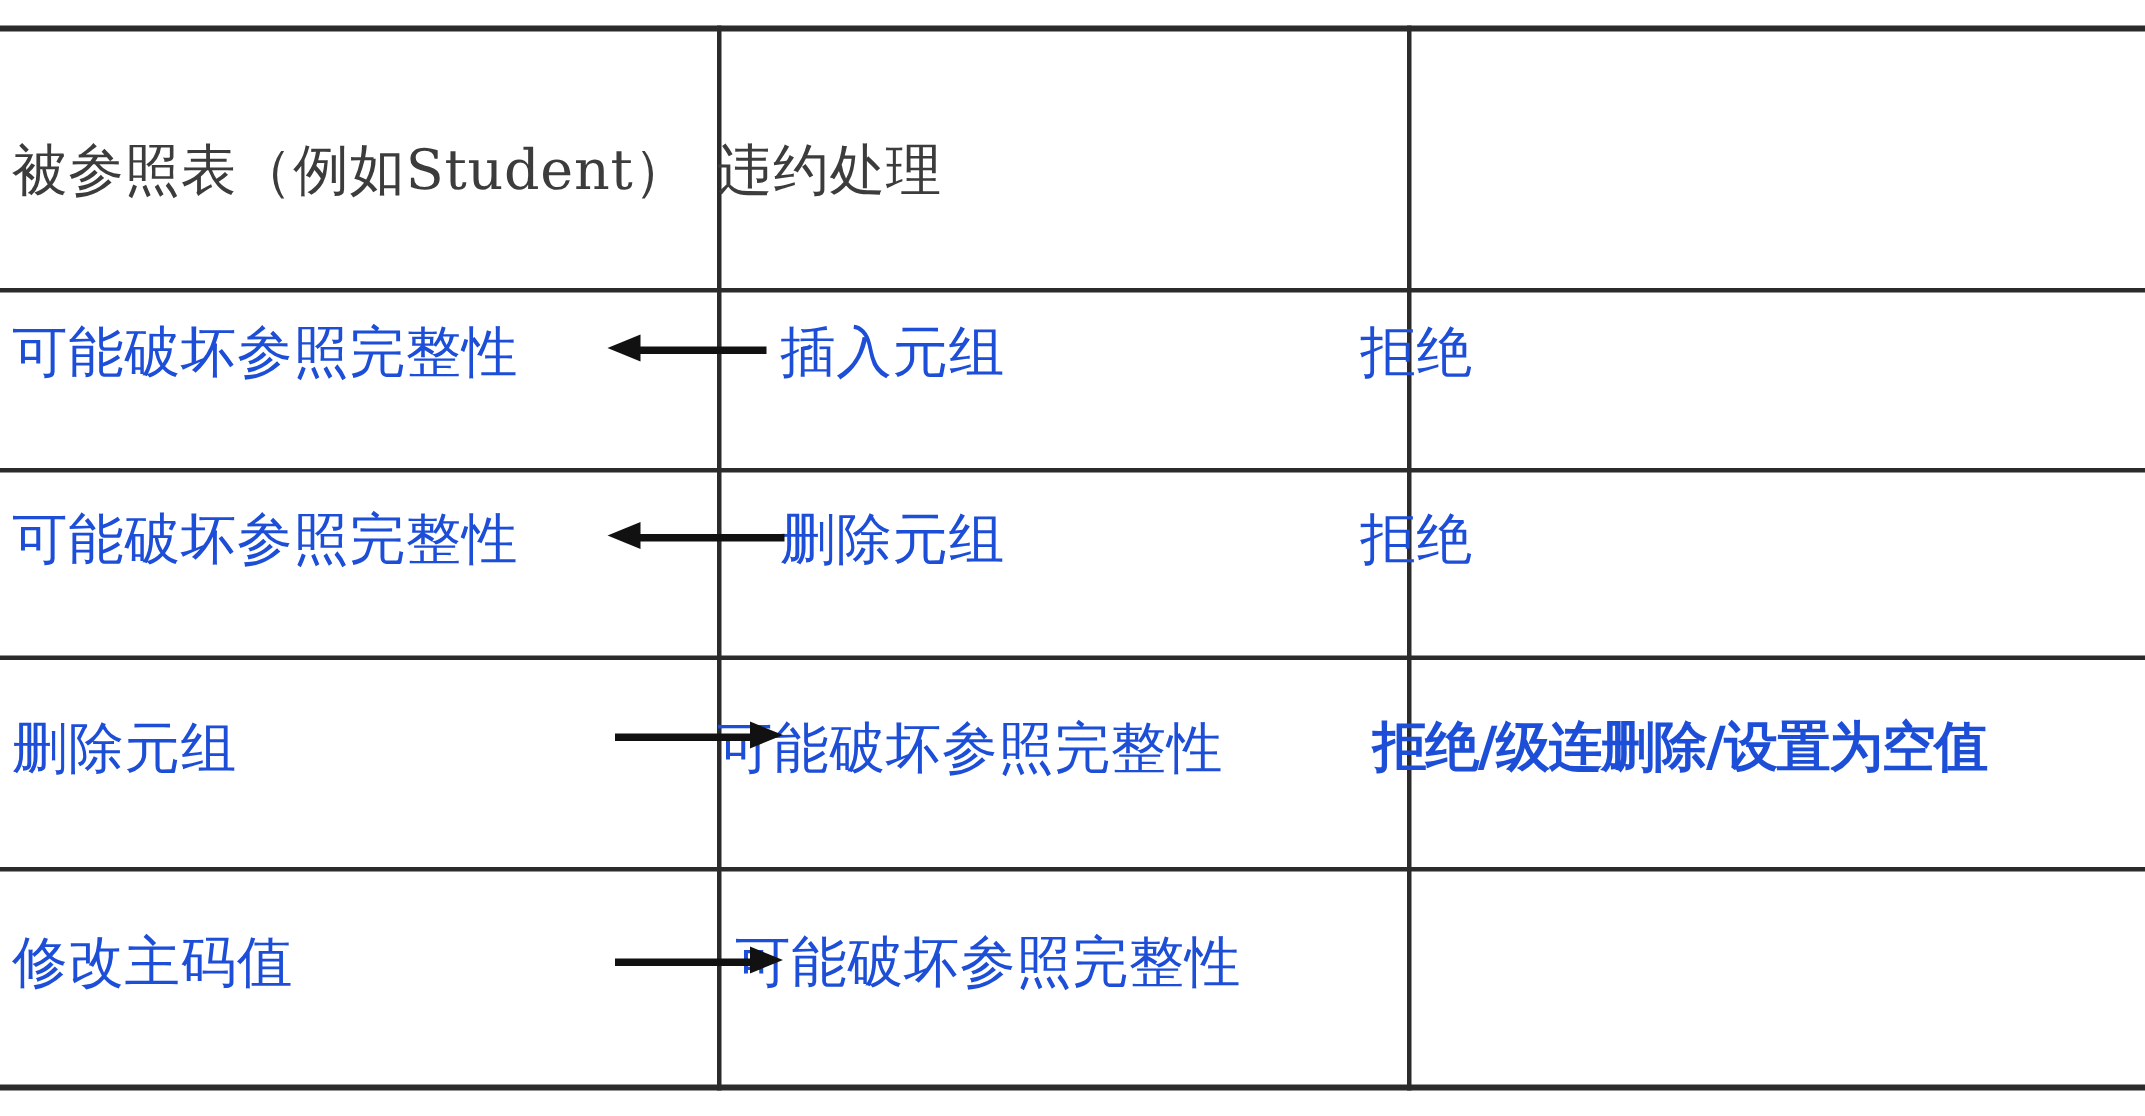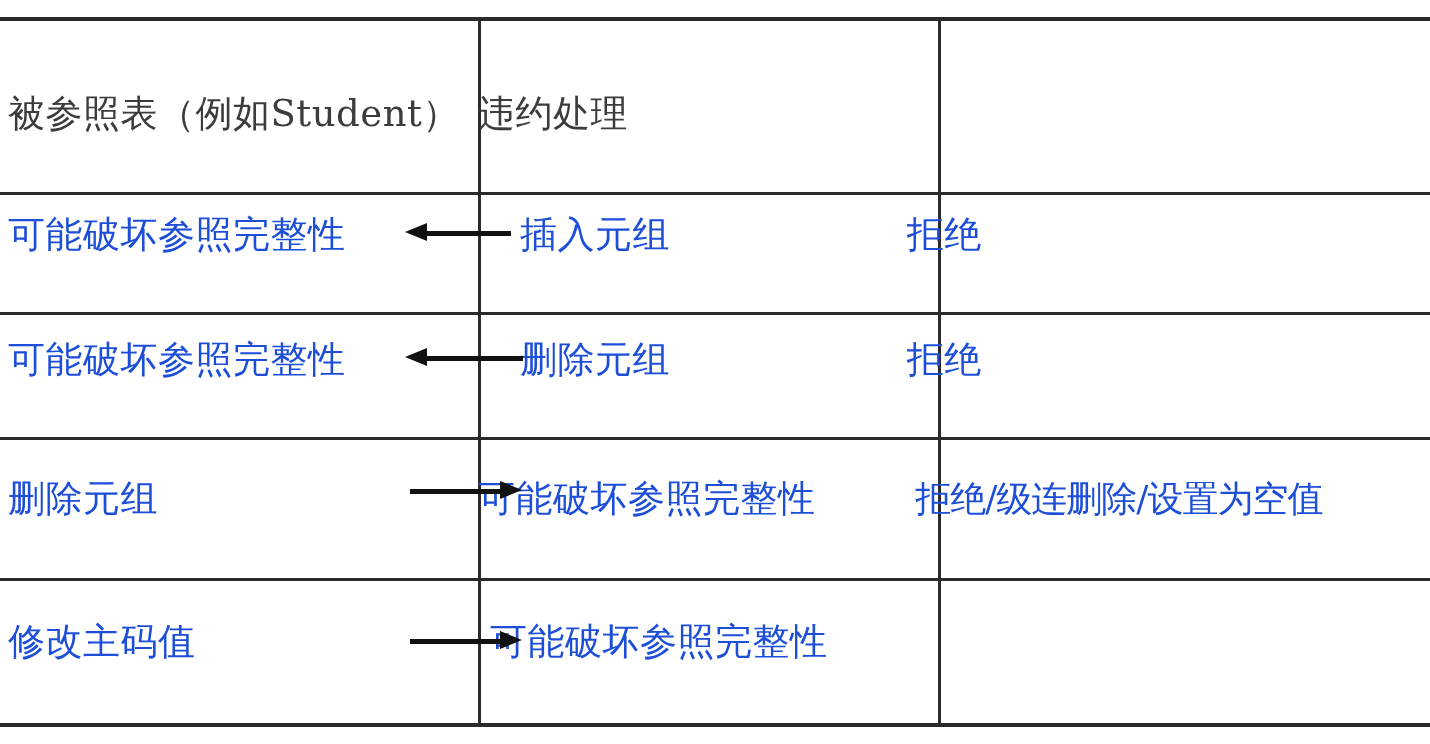--- a/index.html
+++ b/index.html
@@ -68,21 +68,21 @@
   .cell.c1 { width: 478px; padding-left: 8px; }
   .cell.c2 { width: 460px; padding-left: 12px; }
   .cell.c3 { width: 492px; }
 
   .cell-text {
     font-size: 37px;
     line-height: 1.05;
     letter-spacing: 0.5px;
     color: #1d4ed8;
   }
-  .cell-text.tight { letter-spacing: -1px; font-size: 36px; }
+  .cell-text.tight { letter-spacing: -1px; font-size: 36px; font-weight: bold; }
   .cell-text.indent-mid { padding-left: 46px; text-align: right; }
 
   .header-row .cell-text {
     font-size: 37px;
     color: #3c3c3c;
   }
 
   
   .arrow {
     position: absolute;

